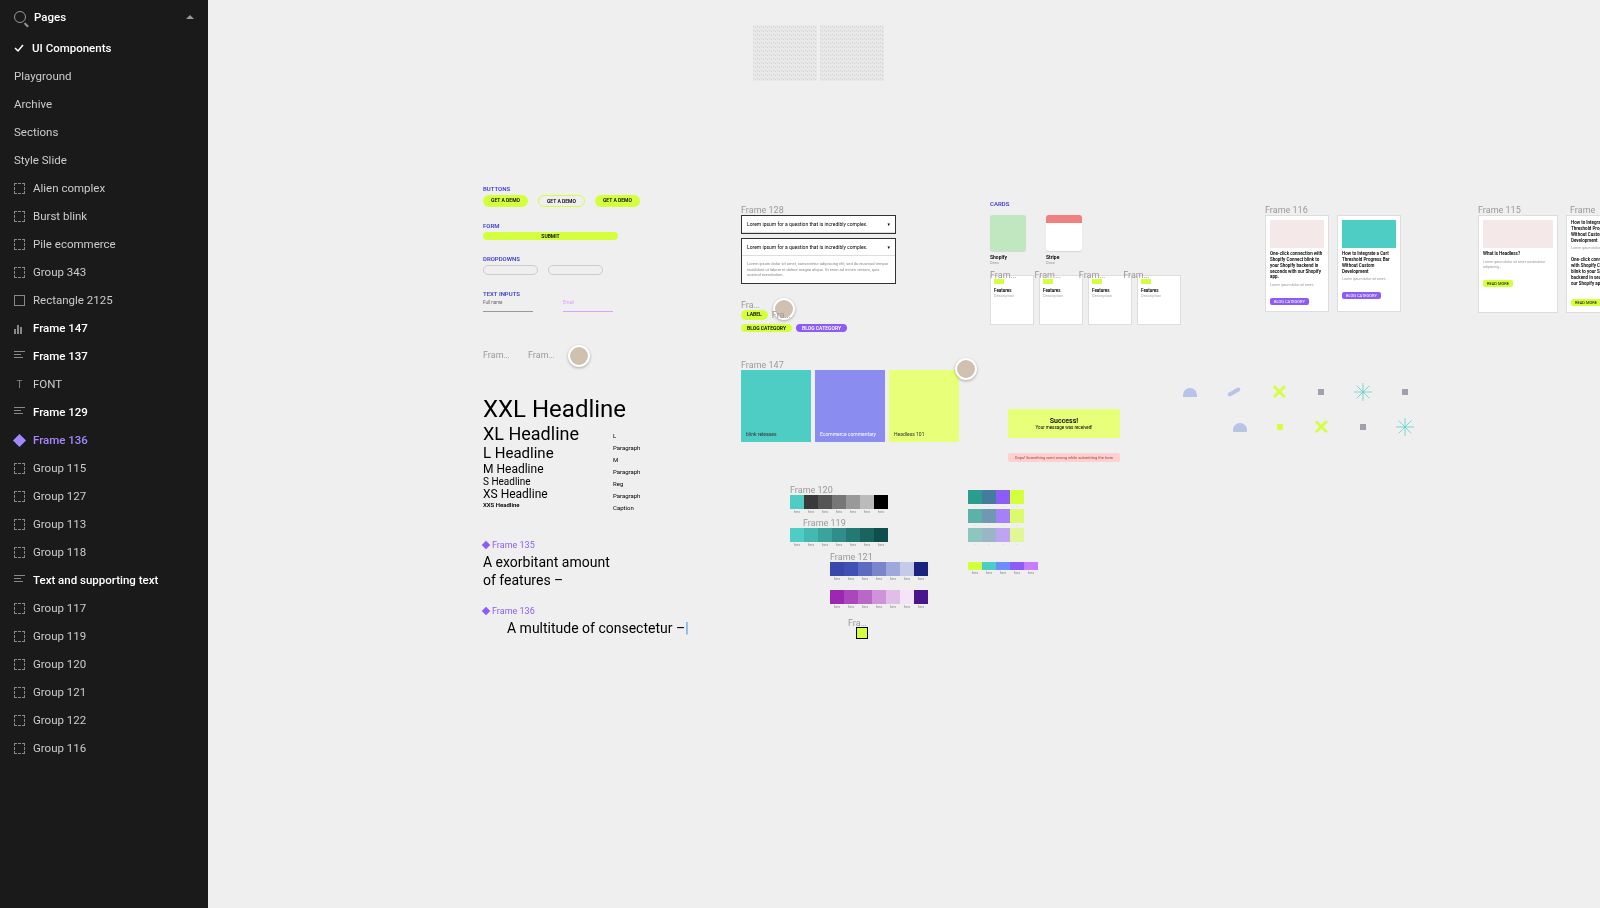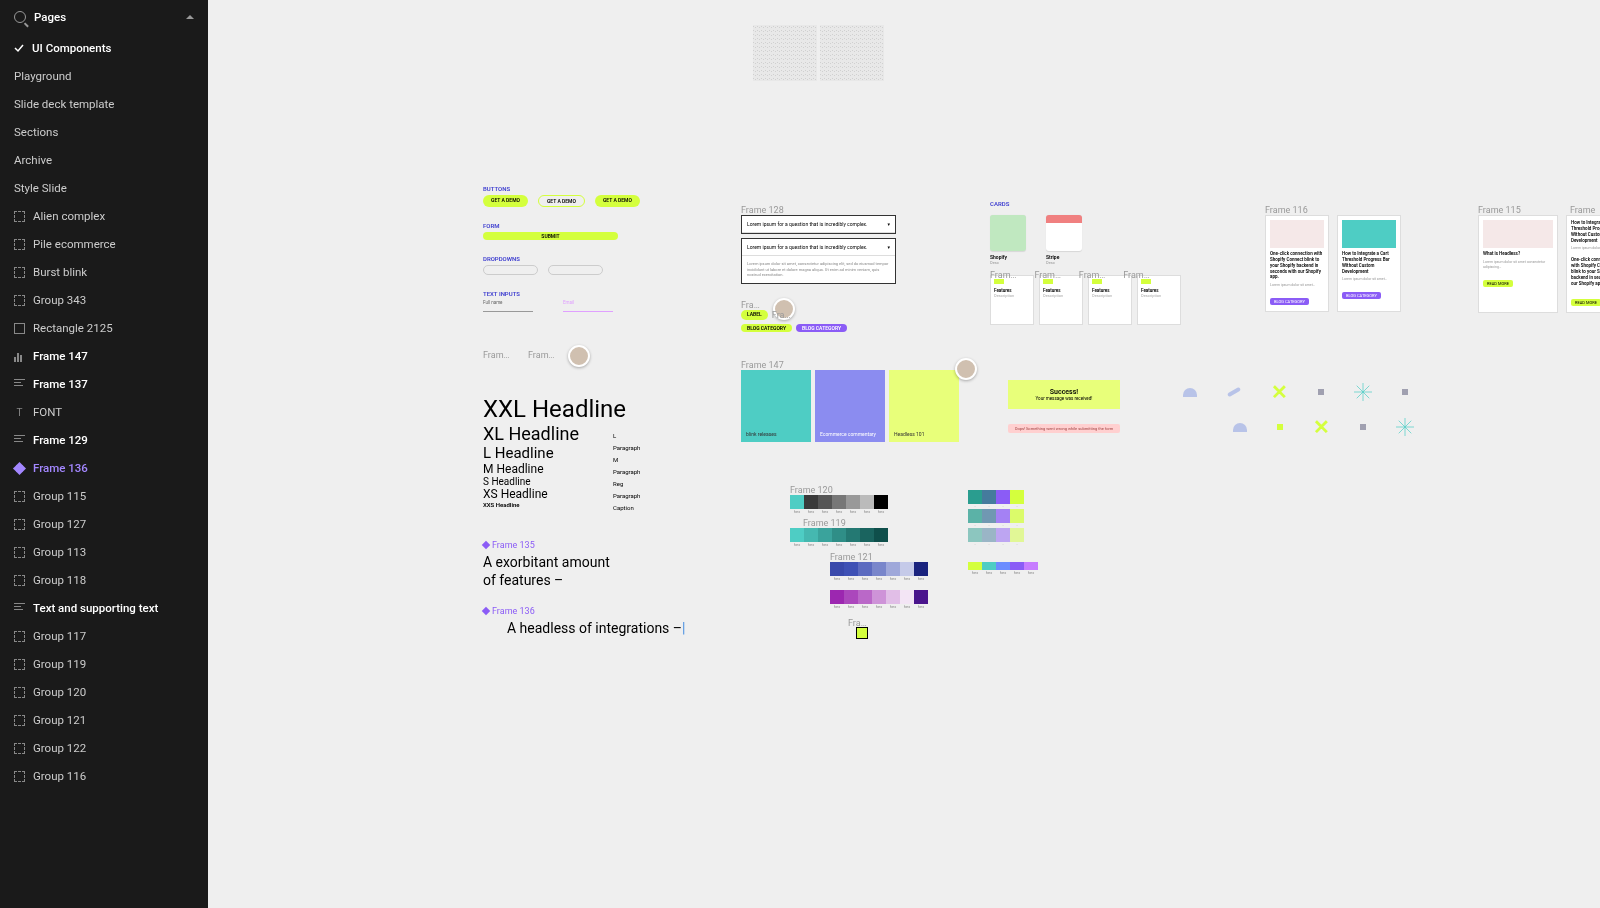--- a/index.html
+++ b/index.html
@@ -82,21 +82,21 @@
 .mini-card .thumb.red { border-top:8px solid #f08080; }
 .mini-card .t { font-size:5px; font-weight:600; }
 .mini-card .d { font-size:4px; color:#999; }
 .card-row2 { display:flex; gap:5px; }
 .wide-card { width:44px; height:50px; background:#fff; border:0.3px solid #ddd; padding:3px; }
 .wide-card .bar { background:#d4ff3d; height:5px; width:10px; margin-bottom:4px; }
 .wide-card .tt { font-size:4.5px; font-weight:600; }
 .wide-card .dd { font-size:4px; color:#aaa; }
 
 .alerts { position:absolute; left:800px; top:380px; }
-.alert-s { width:112px; background:#e8ff7a; text-align:center; padding:8px 0; }
+.alert-s { width:112px; background:#e8ff7a; text-align:center; padding:8px 0;margin-top:29px; }
 .alert-s .h { font-size:7px; font-weight:600; }
 .alert-s .s { font-size:4.5px; }
 .alert-e { width:112px; background:#ffd0d0; text-align:center; padding:2px 0; font-size:4px; color:#a04040; margin-top:15px; border-radius:2px; }
 
 .blog { position:absolute; left:1057px; top:215px; display:flex; gap:8px; }
 .blog-card { width:64px; background:#fff; border:0.3px solid #ddd; padding:4px; }
 .blog-card .img { width:100%; height:28px; margin-bottom:3px; }
 .bi1{background:#f5e8e8} .bi2{background:#4ecdc4}
 .blog-card .bt { font-size:4.5px; font-weight:600; line-height:1.3; margin-bottom:3px; }
 .blog-card .bd { font-size:3.5px; color:#999; line-height:1.4; }
@@ -139,37 +139,36 @@
     <div class="sb-section bold">
       <span class="chk">
           <svg viewBox="0 0 10 10">
             <path d="M1 5 L4 8 L9 2" stroke="#fff" stroke-width="1.5" fill="none"></path>
           </svg>
         </span>
       <span>UI Components</span>
     </div>
     <div id="children">
         <div class="sb-section child">Playground</div>
-        <div class="sb-section child">Slide deck template</div>
+        <div class="sb-section child">Archive</div>
         <div class="sb-section child">Sections</div>
-        <div class="sb-section child">Archive</div>
         <div class="sb-section child">Style Slide</div>
       </div>
     <div id="items">
         <div class="sb-section">
           <span class="ic-frame"></span>
           <span>Alien complex</span>
         </div>
         <div class="sb-section">
           <span class="ic-frame"></span>
+          <span>Burst blink</span>
+        </div>
+        <div class="sb-section">
+          <span class="ic-frame"></span>
           <span>Pile ecommerce</span>
-        </div>
-        <div class="sb-section">
-          <span class="ic-frame"></span>
-          <span>Burst blink</span>
         </div>
         <div class="sb-section">
           <span class="ic-frame"></span>
           <span>Group 343</span>
         </div>
         <div class="sb-section">
           <span class="ic-rect"></span>
           <span>Rectangle 2125</span>
         </div>
         <div class="sb-section bold">
@@ -316,21 +315,21 @@
       <div class="clabel" style="position:static;margin-bottom:4px">
           <span class="dia"></span>
           <span>Frame 135</span>
         </div>
       <div class="line">A exorbitant amount</div>
       <div class="line"><span>of features –</span></div>
       <div class="clabel" style="position:static;margin:18px 0 4px">
           <span class="dia"></span>
           <span>Frame 136</span>
         </div>
-      <div class="line" style="padding-left:24px"><span>A headless of integrations –</span><span class="cursor">|</span></div>
+      <div class="line" style="padding-left:24px"><span>A multitude of consectetur –</span><span class="cursor">|</span></div>
     </div>
 
     <div class="flabel" style="left:533px;top:205px">Frame 128</div>
     <div class="cluster faq">
       <div class="faq-box">
         <div class="faq-q">Lorem ipsum for a question that is incredibly complex.</div>
       </div>
       <div style="height:4px"></div>
       <div class="faq-box">
         <div class="faq-q">Lorem ipsum for a question that is incredibly complex.</div>

